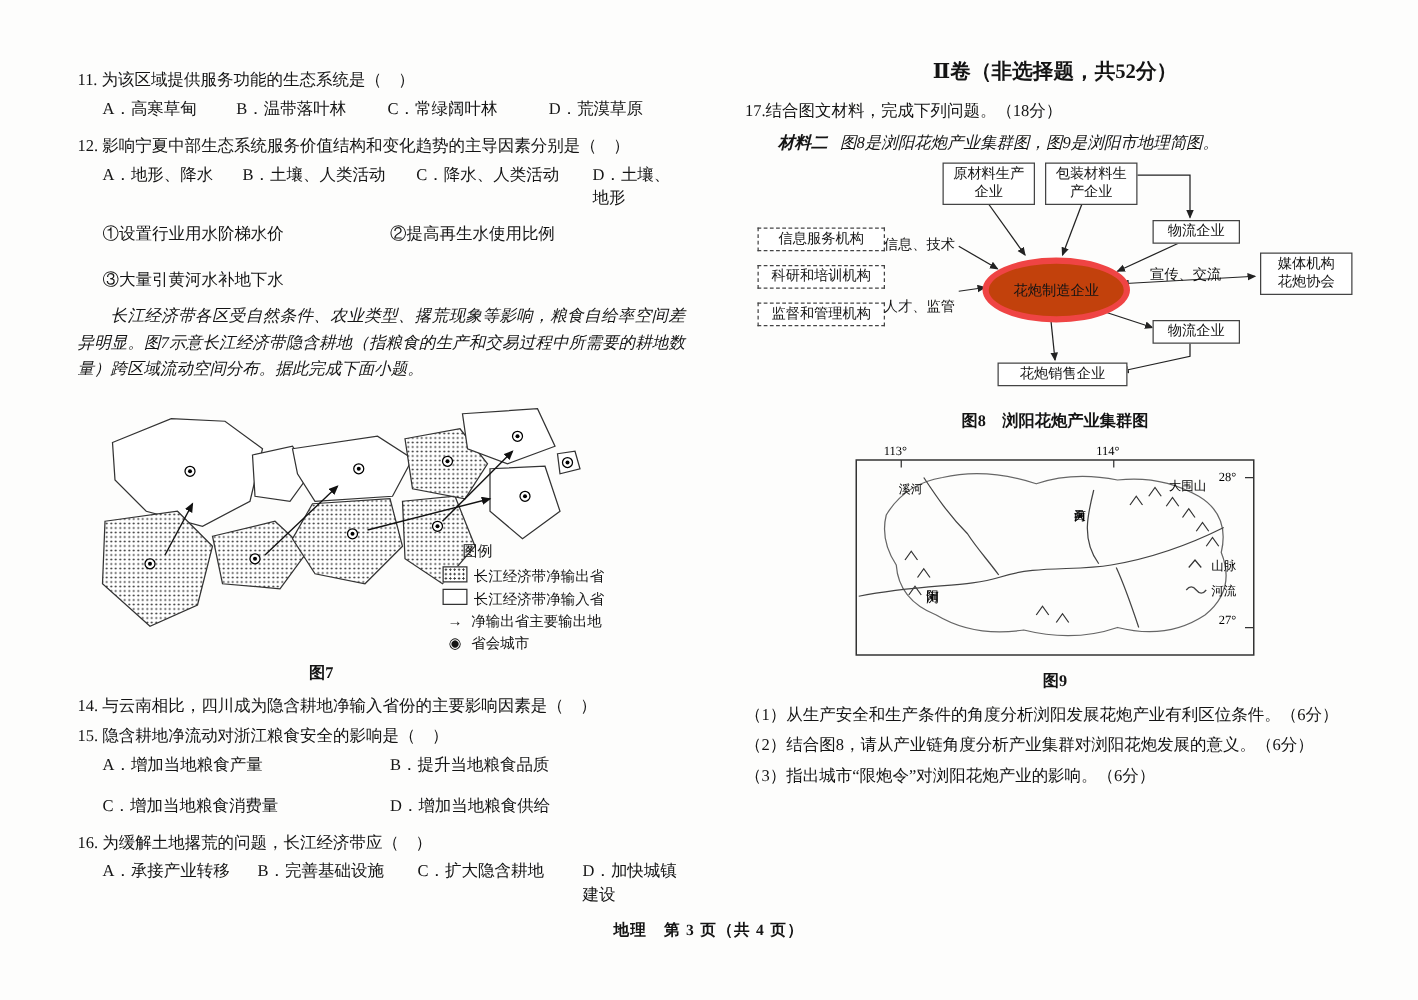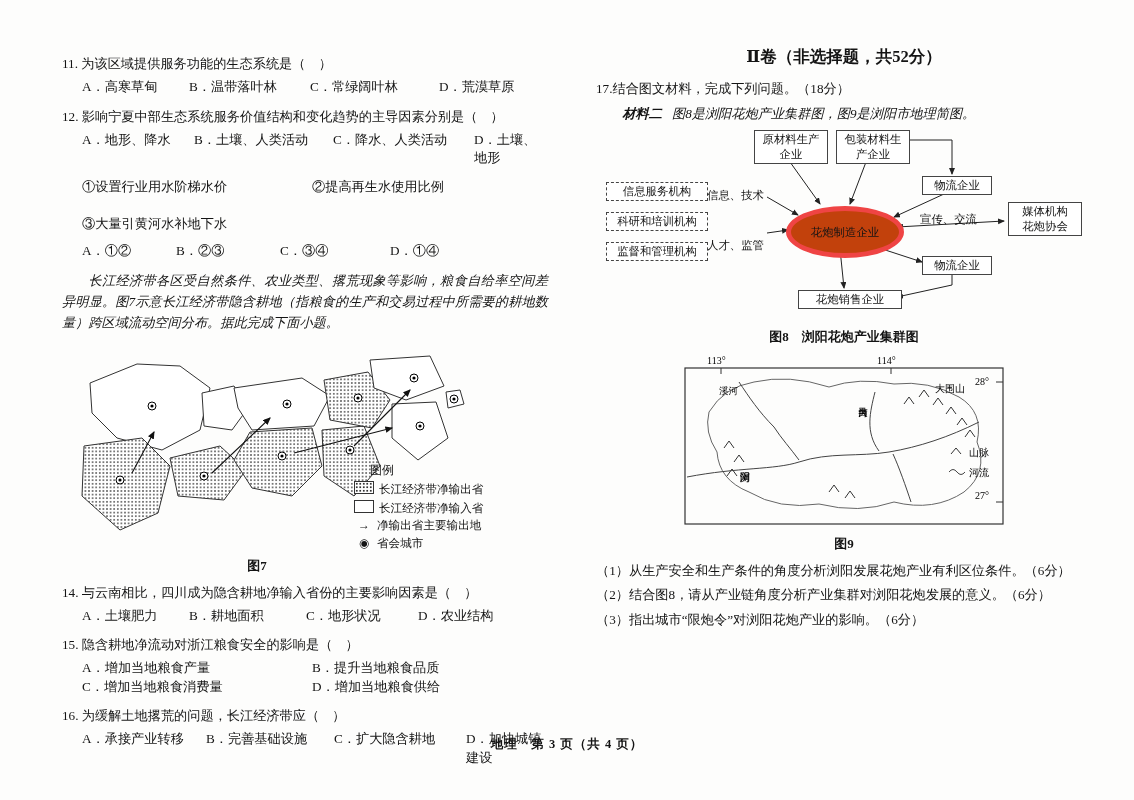--- a/index.html
+++ b/index.html
@@ -11,21 +11,21 @@
   #left-col{position:absolute;left:62px;top:54px;width:486px}
   #right-col{position:absolute;left:596px;top:46px;width:496px}
 
   .stem{font-size:13.2px;line-height:1.45;margin-bottom:5px}
   .opts{display:grid;margin:0 0 10px 20px;font-size:13.2px;line-height:1.4}
   .c-q11{grid-template-columns:107px 121px 129px auto}
   .c-q12{grid-template-columns:112px 139px 141px auto}
   .c-q13i{grid-template-columns:230px auto;row-gap:19px;margin-bottom:8px}
   .c-q13{grid-template-columns:94px 104px 110px auto}
   .c-q14{grid-template-columns:107px 117px 112px auto}
-  .c-q15{grid-template-columns:230px auto;row-gap:0}
+  .c-q15{grid-template-columns:230px auto;row-gap:14px}
   .c-q16{grid-template-columns:124px 128px 132px auto}
 
   .para{font-size:13.2px;line-height:1.6;text-indent:2em;text-align:justify;
         font-style:italic;margin:2px 0 4px 0}
 
   
   .fig7wrap{position:relative;width:486px;margin:2px 0 8px 0}
   .fig7-legend{position:absolute;left:292px;top:124px}
   .lg-title{font-size:12px;margin:0 0 2px 16px}
   .lg-row{font-size:11.6px;margin:2.5px 0;white-space:nowrap}
@@ -81,26 +81,20 @@
     <span>A．地形、降水</span>
     <span>B．土壤、人类活动</span>
     <span>C．降水、人类活动</span>
     <span>D．土壤、地形</span>
   </div>
 
   <div class="opts c-q13i">
     <span>①设置行业用水阶梯水价</span>
     <span>②提高再生水使用比例</span>
     <span>③大量引黄河水补地下水</span>
-  </div>
-  <div class="opts c-q13">
-    <span>A．①②</span>
-    <span>B．②③</span>
-    <span>C．③④</span>
-    <span>D．①④</span>
   </div>
 
   <div class="para">长江经济带各区受自然条件、农业类型、撂荒现象等影响，粮食自给率空间差异明显。图7示意长江经济带隐含耕地（指粮食的生产和交易过程中所需要的耕地数量）跨区域流动空间分布。据此完成下面小题。</div>
 
   <div class="fig7wrap">
     <svg width="480" height="214" viewBox="0 0 480 214">
       <defs>
         <pattern id="dotp" width="3.6" height="3.6" patternUnits="userSpaceOnUse">
           <rect width="3.6" height="3.6" fill="#fff"></rect>
           <circle cx="1.8" cy="1.8" r="0.8" fill="#333"></circle>
@@ -185,26 +179,20 @@
       </div>
       <div class="lg-row">
         <span class="lg-sym">◉</span><span>省会城市</span>
       </div>
     </div>
 
     <div class="figcap fig7cap">图7</div>
   </div>
 
   <div class="stem">14. 与云南相比，四川成为隐含耕地净输入省份的主要影响因素是（　）</div>
-  <div class="opts c-q14">
-    <span>A．土壤肥力</span>
-    <span>B．耕地面积</span>
-    <span>C．地形状况</span>
-    <span>D．农业结构</span>
-  </div>
 
   <div class="stem">15. 隐含耕地净流动对浙江粮食安全的影响是（　）</div>
   <div class="opts c-q15">
     <span>A．增加当地粮食产量</span>
     <span>B．提升当地粮食品质</span>
     <span>C．增加当地粮食消费量</span>
     <span>D．增加当地粮食供给</span>
   </div>
 
   <div class="stem">16. 为缓解土地撂荒的问题，长江经济带应（　）</div>

